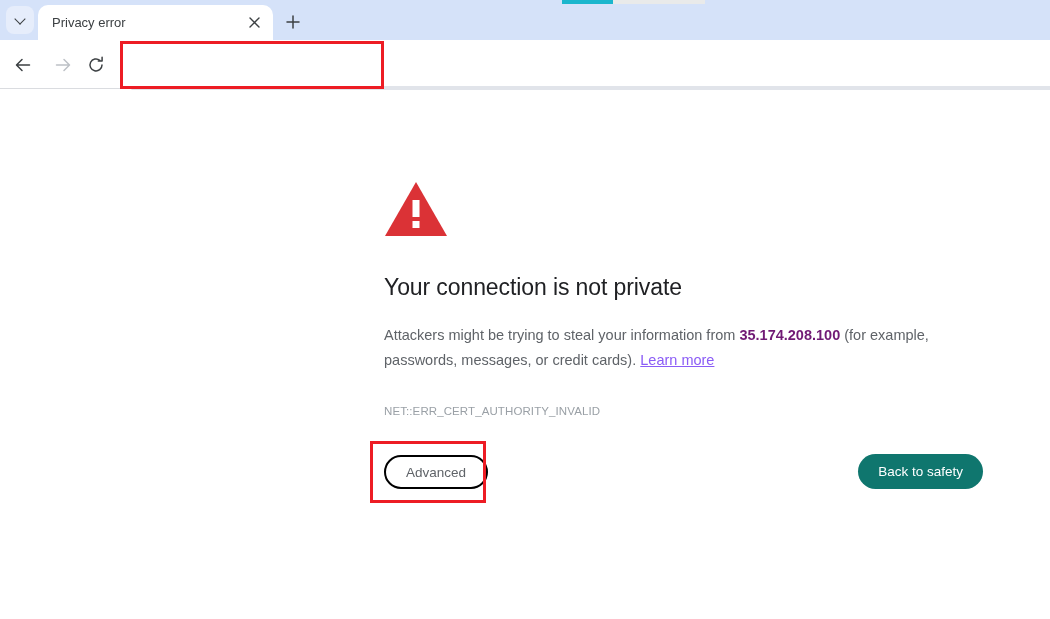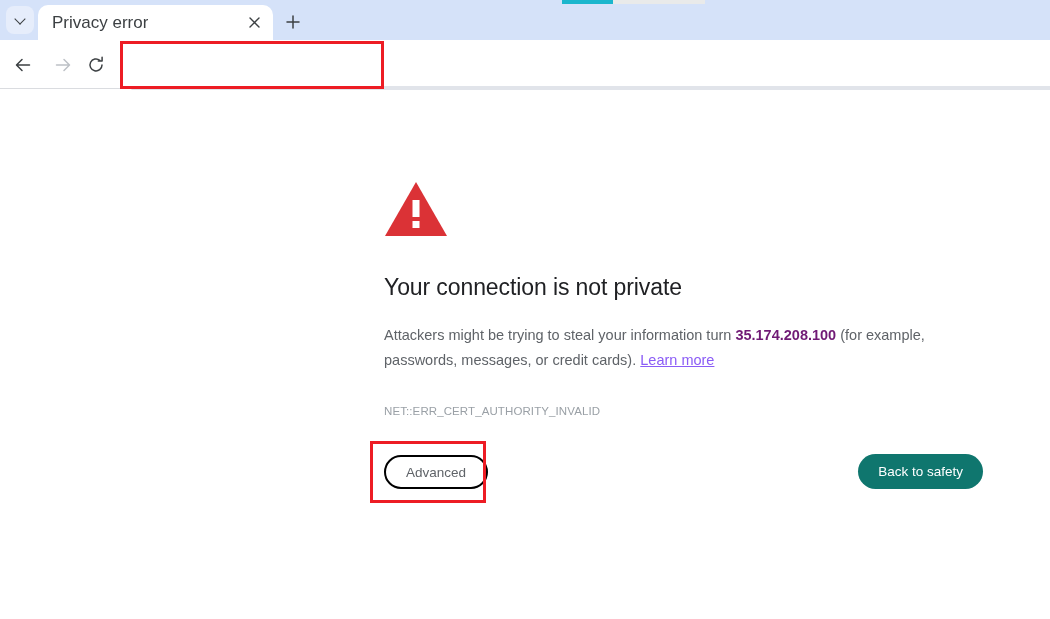--- a/index.html
+++ b/index.html
@@ -49,21 +49,21 @@
   }
 
   .tab {
     position: absolute; left: 38px; top: 5px;
     width: 235px; height: 35px;
     background: #ffffff;
     border-radius: 10px 10px 0 0;
     display: flex; align-items: center;
   }
   .tab-title {
-    font-size: 17px; color: #3c4043;
+    font-size: 13px; color: #3c4043;
     margin-left: 14px;
     white-space: nowrap; overflow: hidden; text-overflow: ellipsis;
     max-width: 175px;
   }
   .tab-close {
     position: absolute; right: 10px; top: 9px;
     width: 17px; height: 17px;
     display: flex; align-items: center; justify-content: center;
     border-radius: 50%; cursor: pointer;
   }
@@ -308,21 +308,21 @@
 
       <svg class="warn-icon" viewBox="0 0 64 58">
         <path d="M32 2 L63 56 L1 56 Z" fill="#db3236"></path>
         <rect x="28.5" y="20" width="7" height="17" fill="#ffffff"></rect>
         <rect x="28.5" y="41" width="7" height="7" fill="#ffffff"></rect>
       </svg>
 
       <h1 class="headline">Your connection is not private</h1>
 
       <p class="body-text">
-        <span>Attackers might be trying to steal your information turn </span><b>35.174.208.100</b><span> (for example, passwords, messages, or credit cards). </span><a class="learn-more">Learn more</a>
+        <span>Attackers might be trying to steal your information from </span><b>35.174.208.100</b><span> (for example, passwords, messages, or credit cards). </span><a class="learn-more">Learn more</a>
       </p>
 
       <div class="errcode">NET::ERR_CERT_AUTHORITY_INVALID</div>
 
 
       <div class="btnrow">
         <button class="btn-advanced">Advanced</button>
         <div class="anno-advanced"></div>
         <button class="btn-safety">Back to safety</button>
       </div>

